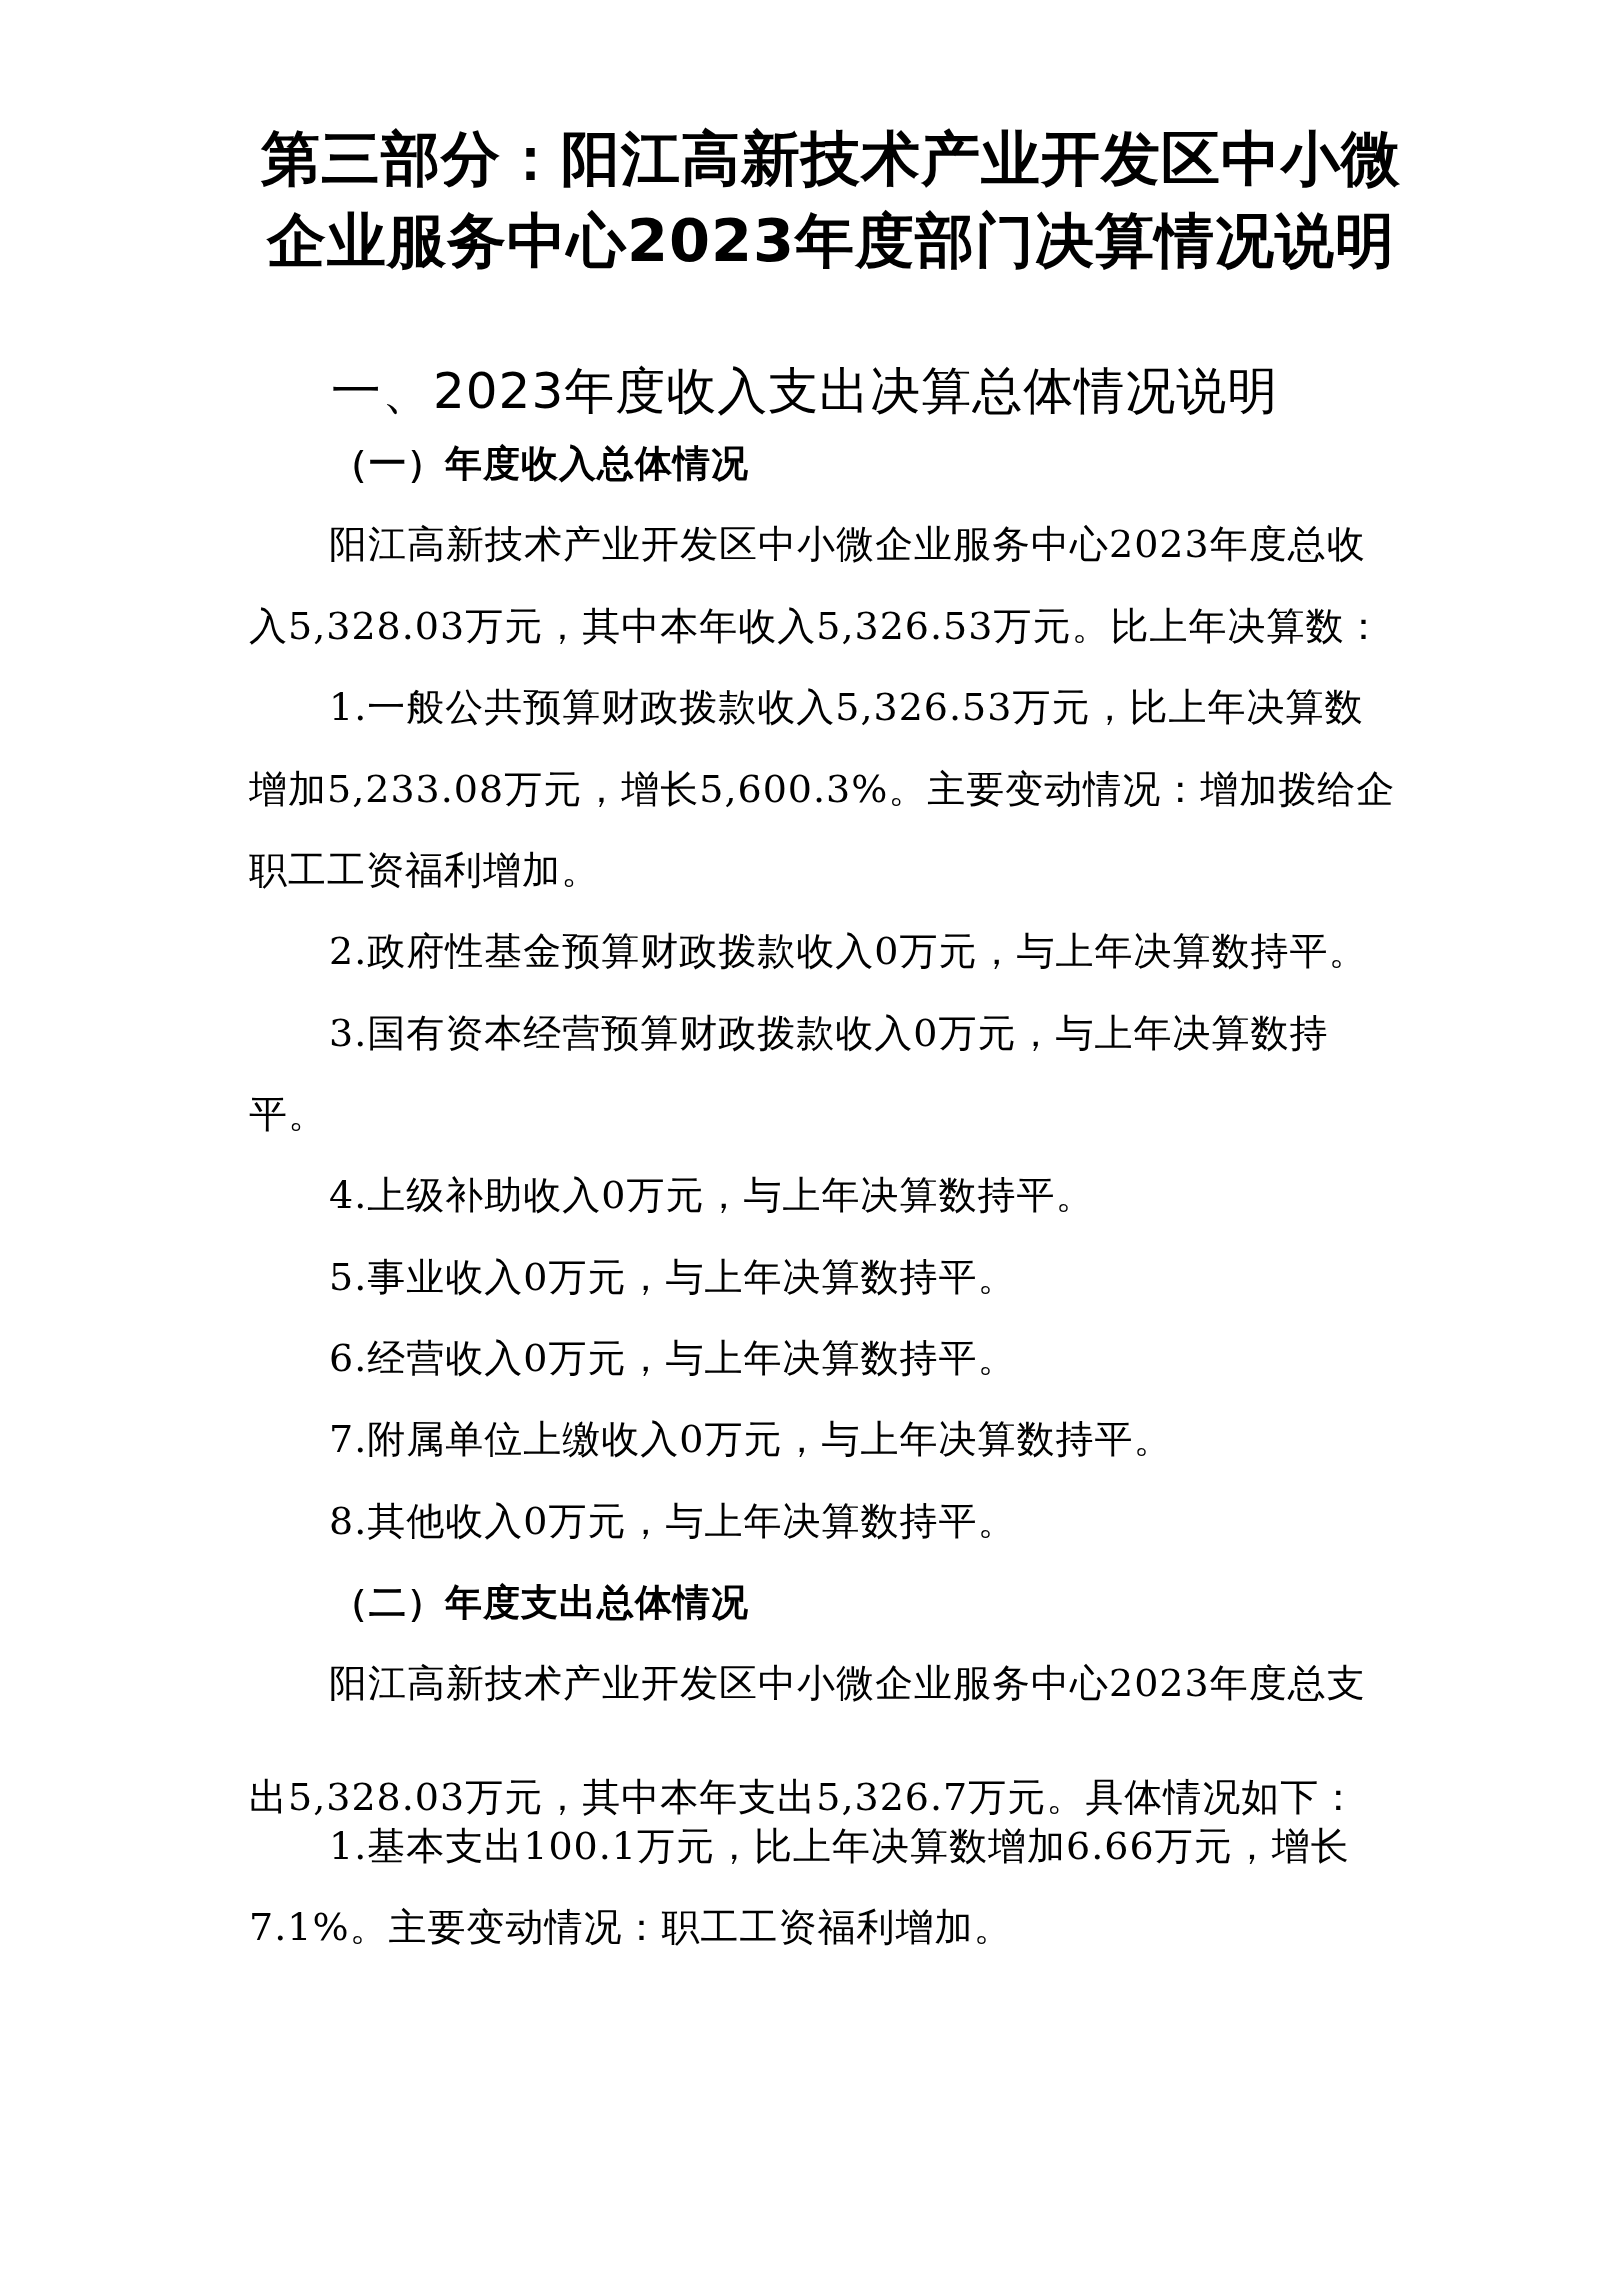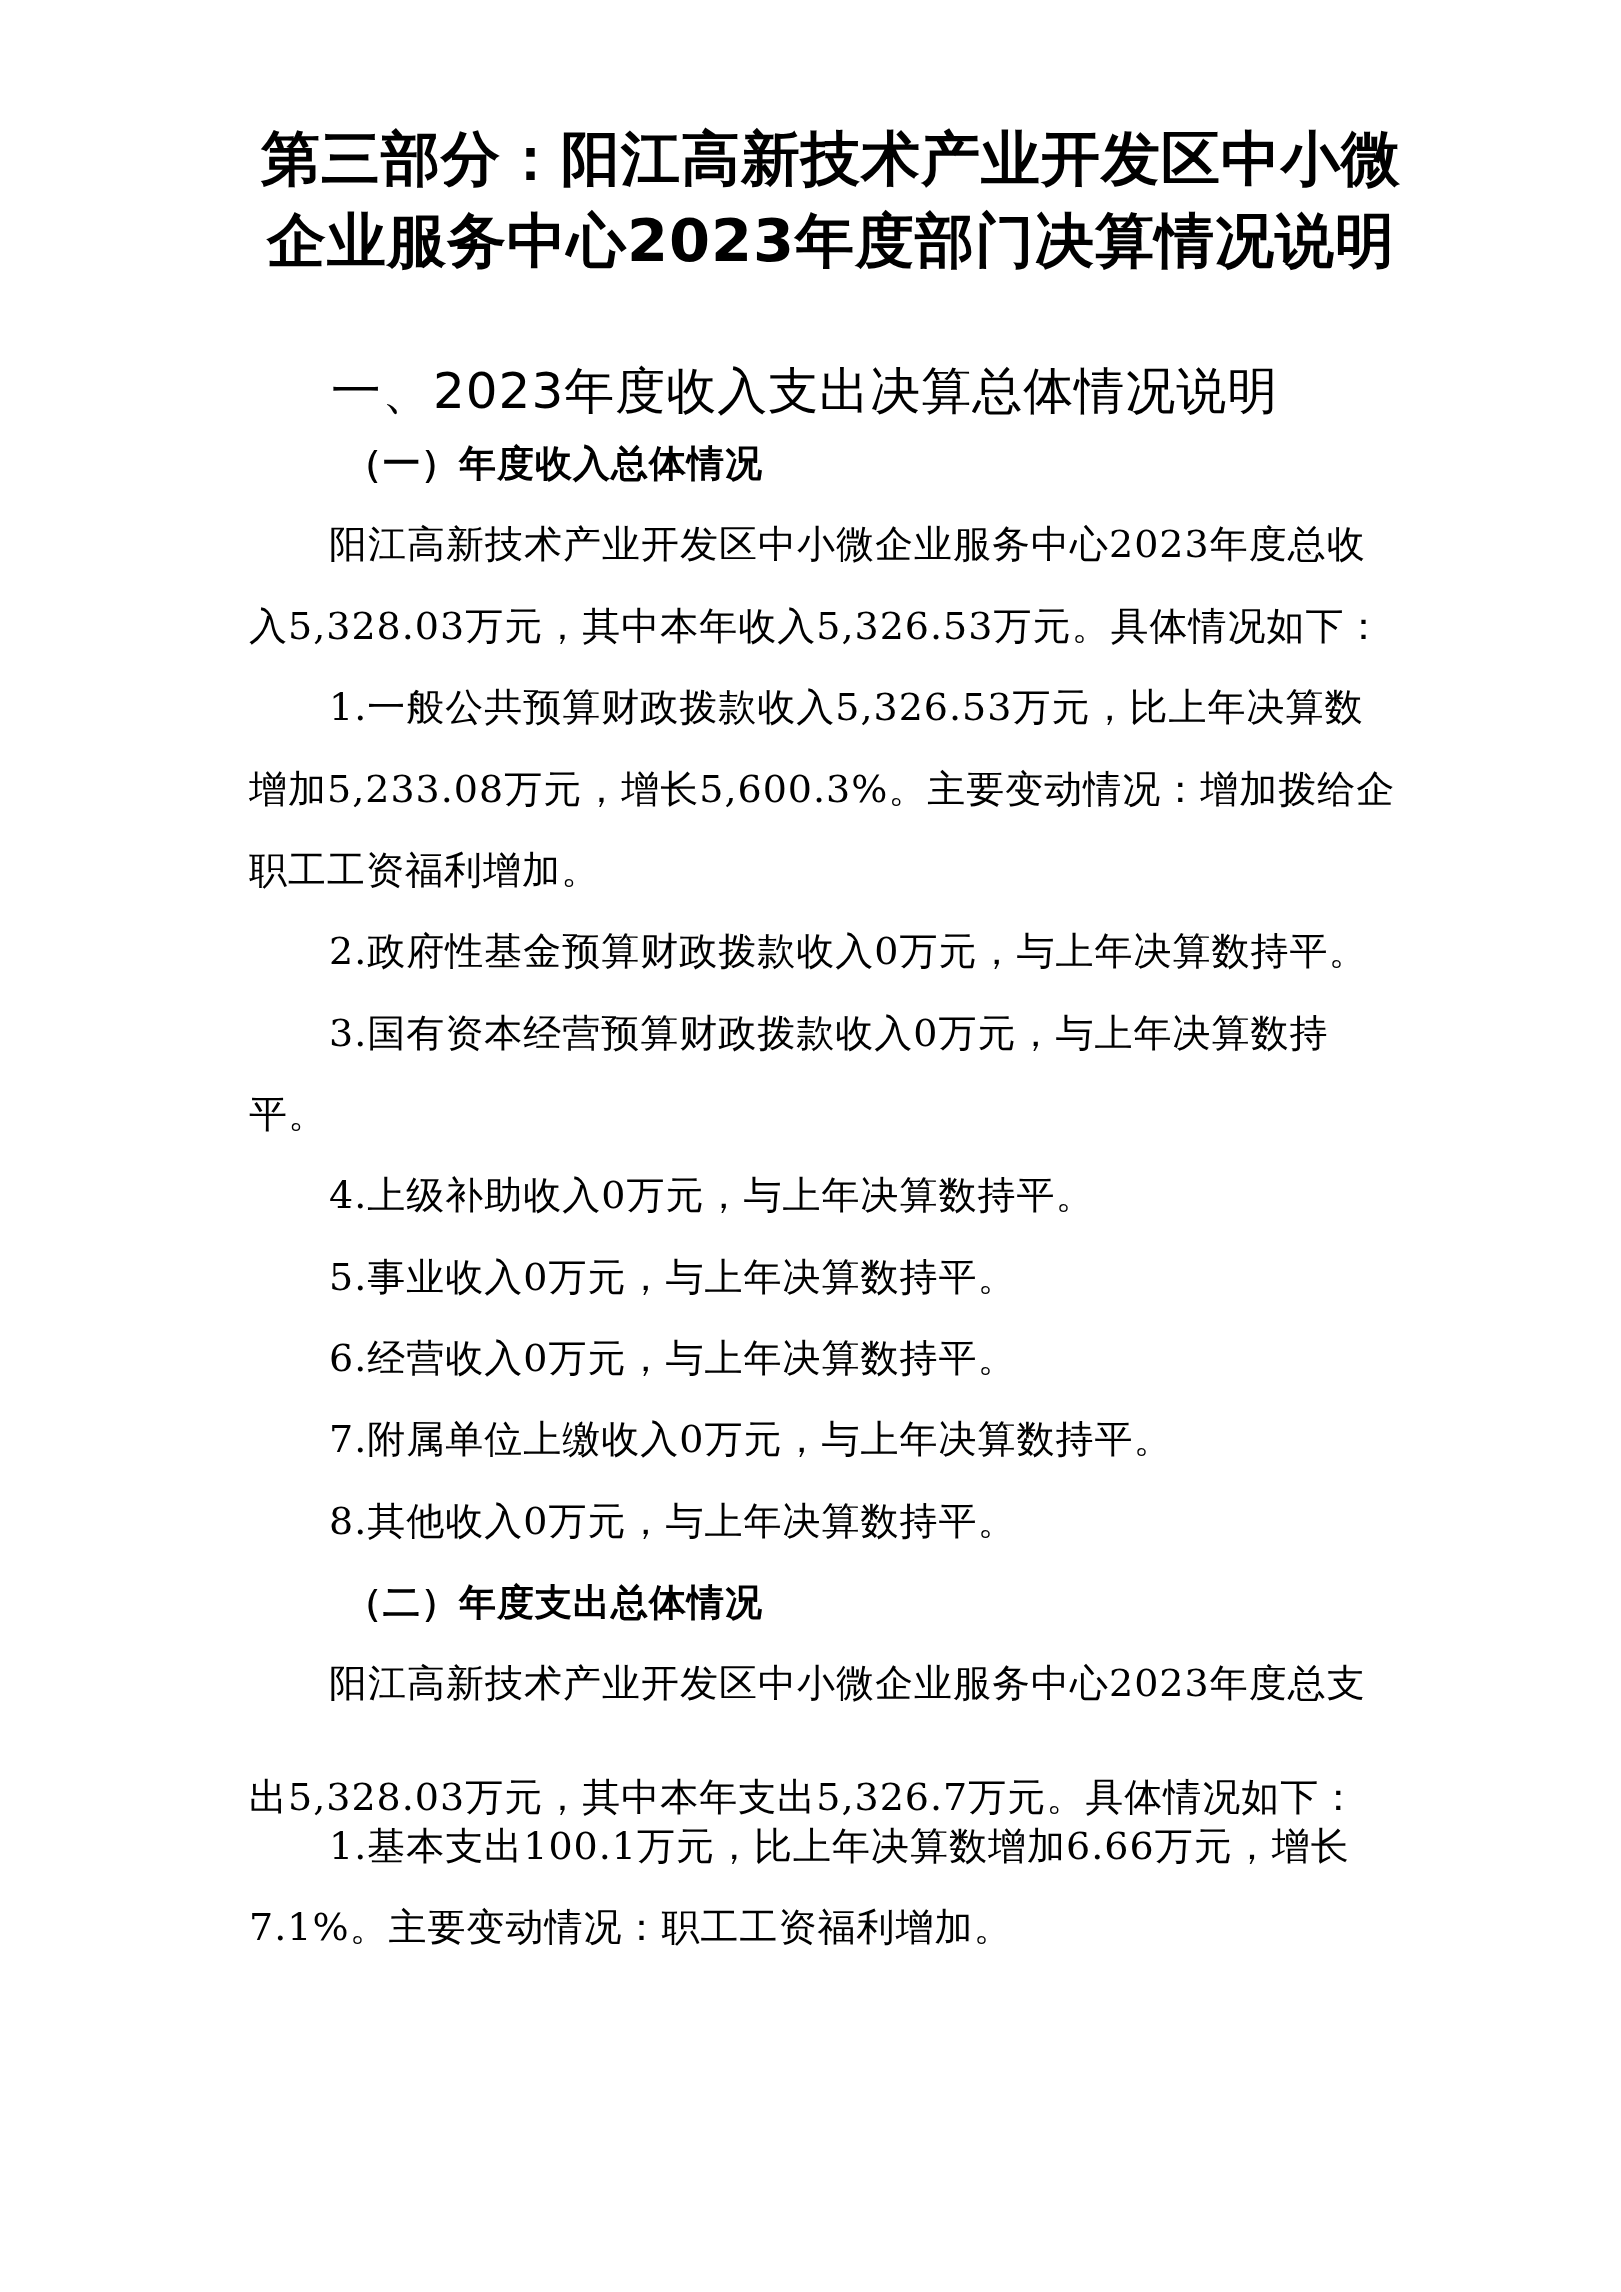--- a/index.html
+++ b/index.html
@@ -11,21 +11,21 @@
     font-size: 59px; line-height: 82px; top: 118px; letter-spacing: 1px;
   }
   .title div { white-space: nowrap; }
   .body-text {
     font-family: "DejaVu Serif", "Liberation Serif", serif;
     font-size: 38px; letter-spacing: 1px;
   }
   .line { position: absolute; white-space: nowrap; left: 241px; }
   .indent { left: 321px; }
   .h1 { font-family: "DejaVu Sans", "Liberation Sans", sans-serif; font-size: 50px; left: 323px; }
-  .h2 { font-family: Liberation Serif, serif; font-weight: bold; font-size: 37px; left: 323px; margin-left: 14px; }
+  .h2 { font-family: Liberation Serif, serif; font-weight: bold; font-size: 37px; left: 323px; }
   .page-number {
     position: absolute; top: 2237px; left: 0; width: 1621px; text-align: center;
     font-family: "Liberation Sans", sans-serif; font-size: 29px;
   }
 </style>
 </head>
 <body>
 
 <div class="page">
 
@@ -33,21 +33,21 @@
     <div>第三部分：阳江高新技术产业开发区中小微</div>
     <div>企业服务中心2023年度部门决算情况说明</div>
   </div>
 
   <div class="body-text">
     <div class="line h1" style="top:358px;">一、2023年度收入支出决算总体情况说明</div>
 
     <div class="line h2" style="top:439px;">（一）年度收入总体情况</div>
 
     <div class="line indent" style="top:519px;">阳江高新技术产业开发区中小微企业服务中心2023年度总收</div>
-    <div class="line" style="top:601px;">入5,328.03万元，其中本年收入5,326.53万元。具体情况如下：</div>
+    <div class="line" style="top:601px;">入5,328.03万元，其中本年收入5,326.53万元。比上年决算数：</div>
 
     <div class="line indent" style="top:682px;">1.一般公共预算财政拨款收入5,326.53万元，比上年决算数</div>
     <div class="line" style="top:764px;">增加5,233.08万元，增长5,600.3%。主要变动情况：增加拨给企</div>
     <div class="line" style="top:845px;">职工工资福利增加。</div>
 
     <div class="line indent" style="top:926px;">2.政府性基金预算财政拨款收入0万元，与上年决算数持平。</div>
 
     <div class="line indent" style="top:1008px;">3.国有资本经营预算财政拨款收入0万元，与上年决算数持</div>
     <div class="line" style="top:1089px;">平。</div>
 

